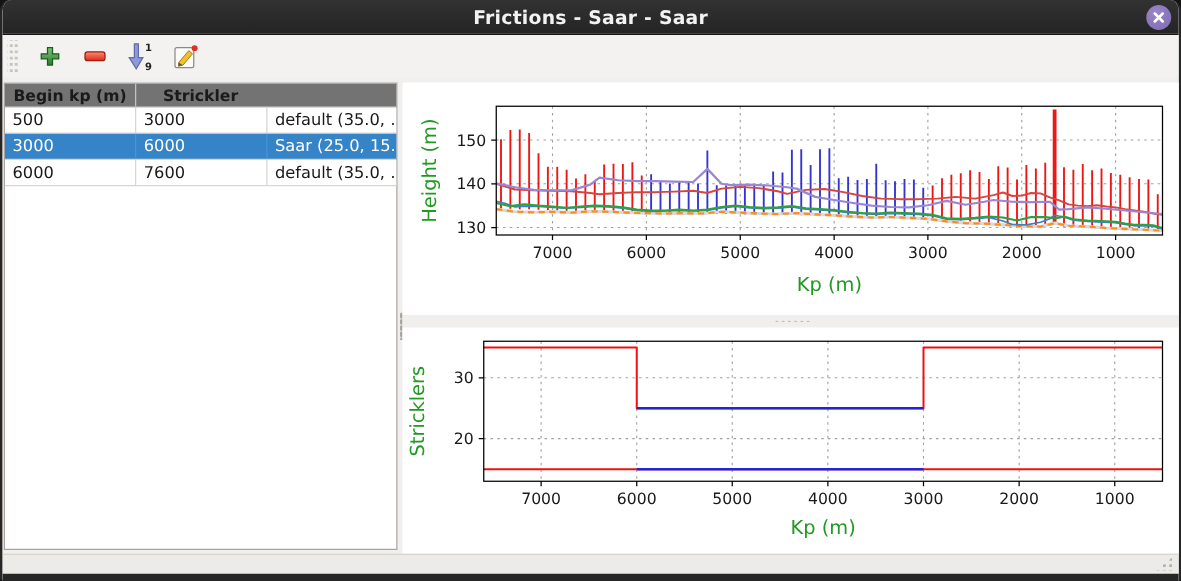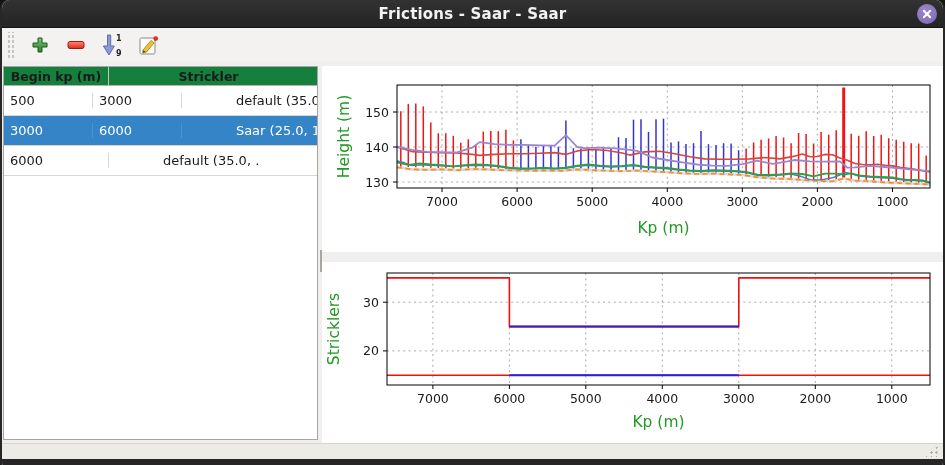--- a/index.html
+++ b/index.html
@@ -19,29 +19,29 @@
              display:flex; align-items:center; gap:10px; padding-left:4px; }
   .tb-grip { width:9px; height:26px; margin-right:2px;
              background-image:radial-gradient(#c7c4c0 1px, transparent 1.1px);
              background-size:4px 5px; background-position:1px 2px; }
   .tb-btn { width:26px; height:28px; display:flex; align-items:center; justify-content:center; border-radius:3px; }
   
   .main { position:absolute; left:0; top:62px; right:0; height:381px; background:#f1efed; }
   
   .friction-table { position:absolute; left:1px; top:4px; width:315px; height:374px;
                     background:#fff; border:1px solid #a8a5a1; font-size:13px; color:#1a1a1a; }
-  .thead { display:flex; height:19px; background:#15803d; border-bottom:1px solid #b5b2ae;text-align:right; }
+  .thead { display:flex; height:19px; background:#737373; border-bottom:1px solid #b5b2ae;text-align:right; }
   .th { font-weight:bold; font-size:12.5px; display:flex; align-items:center; justify-content:center;
         border-right:1px solid #c6c3bf; }
   .th:last-child { border-right:none; }
-  .tr { display:flex; height:30px; border-bottom:1px solid #d8d5d2; background:#fff;align-items:center; }
+  .tr { display:flex; height:21px; border-bottom:1px solid #d8d5d2; background:#fff; }
   .td { display:flex; align-items:center; padding-left:6px; border-right:1px solid #d8d5d2;
         overflow:hidden; white-space:nowrap; }
   .td:last-child { border-right:none; }
-  .c0 { width:105px; } .c1 { width:105px; } .c2 { width:103px;margin-left:48px; }
+  .c0 { width:105px; } .c1 { width:105px; } .c2 { width:103px; }
   .tr.selected { background:#3584c8; color:#fff; }
   .tr.selected .td { border-right-color:#4a94d2; }
   
   .vsplit { position:absolute; left:316px; top:0; width:6px; height:381px; }
   .vdots { position:absolute; left:2px; top:188px; width:2px; height:22px;
            background-image:radial-gradient(#a9a6a2 1px, transparent 1.1px); background-size:2px 5px; }
   .hsplit { position:absolute; left:320px; top:190px; width:623px; height:10px; background:#f1efed; }
   .hdots { position:absolute; left:297px; top:4px; width:30px; height:2px;
            background-image:radial-gradient(#a9a6a2 1px, transparent 1.1px); background-size:5px 2px; }
   
@@ -128,20 +128,21 @@
         <div class="td c1">3000</div>
         <div class="td c2">default (35.0, …</div>
       </div>
       <div class="tr selected">
         <div class="td c0">3000</div>
         <div class="td c1">6000</div>
         <div class="td c2">Saar (25.0, 15.0)</div>
       </div>
       <div class="tr">
         <div class="td c0">6000</div>
+        <div class="td c1">7600</div>
         <div class="td c2">default (35.0, …</div>
       </div>
     </div>
 
     <div class="vsplit">
       <div class="vdots"></div>
     </div>
 
     <div class="canvas-top">
       <svg id="svg-top" width="623" height="186">

